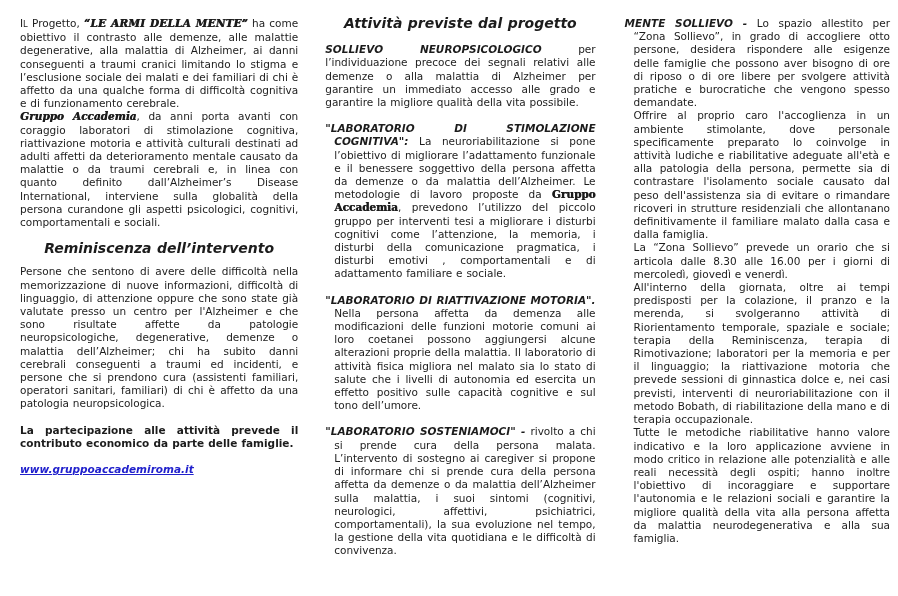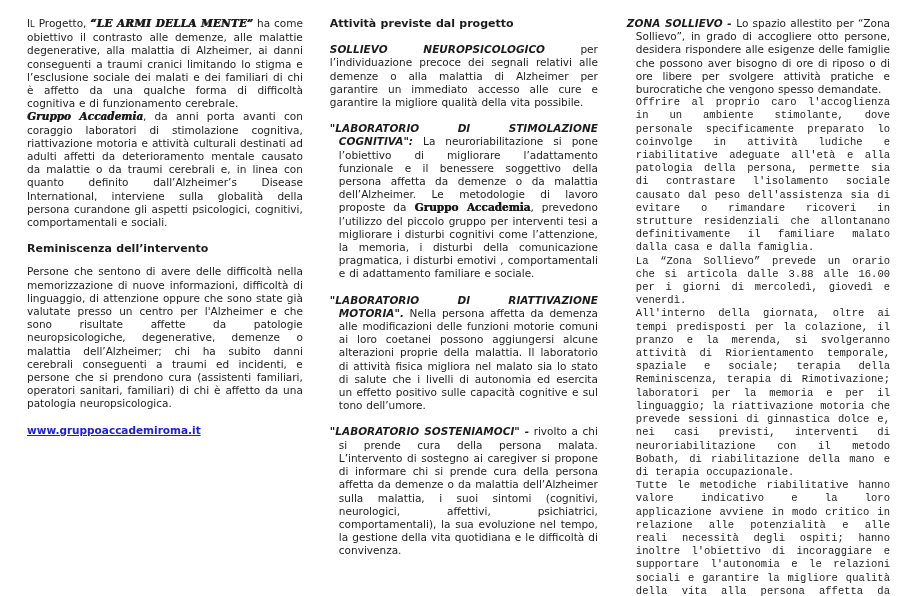--- a/index.html
+++ b/index.html
@@ -11,57 +11,59 @@
     width: 898px;
     height: 596px;
     overflow: hidden;
     font-family: "DejaVu Sans", "Liberation Sans", sans-serif;
     color: #1c1c1c;
   }
   .page {
     box-sizing: border-box;
     width: 898px;
     height: 457px;
-    padding: 17px 8px 0 27px;
+    padding: 17px 8px 0 20px;
     display: flex;
     background: #ffffff;
   }
   .col { display: block; }
   .col-left  { width: 282px; }
   .col-mid   { width: 274px; margin-left: 27px; }
   .col-right { width: 269px; margin-left: 29px; }
 
   .blk {
     margin: 0;
     font-size: 10.5px;
     line-height: 13.2px;
     text-align: justify;
     word-spacing: 0.5px;
   }
   .blk-heading {
     font-weight: bold;
-    font-size: 11px;
-    text-align: left;
+    font-style: italic;
+    font-size: 14px;
+    text-align: center;
     margin-bottom: 10px;
   }
   .blk-heading.spaced { margin-top: 25px; }
   .blk-bold { font-weight: bold; }
   .blk-bolditalic { font-weight: bold; font-style: italic; }
   .blk-bold.spaced, .blk-bolditalic.spaced { margin-top: 16px; }
   .blk.spaced { margin-top: 13px; }
   .blk-link {
     font-weight: bold;
+    font-style: italic;
     text-decoration: underline;
     text-align: left;
     cursor: pointer;
   }
   .blk-link.spaced { margin-top: 13px; }
 
   .ind-hang { padding-left: 9px; text-indent: -9px; }
-  .ind-cont { padding-left: 9px; font-family: Liberation Mono, monospace; }
+  .ind-cont { padding-left: 9px; }
 
   .seg-bi { font-weight: bold; font-style: italic; }
   .seg-title {
     font-family: "DejaVu Serif", "Liberation Serif", serif;
     font-weight: bold;
     font-style: italic;
     text-shadow: 0.6px 0 0 currentColor;
     letter-spacing: 0.2px;
   }
   .seg-brand {
@@ -79,29 +81,30 @@
 </style>
 </head>
 <body style="color: rgb(28, 28, 28); background: rgb(255, 255, 255);">
 
 <div class="page">
   <div class="col col-left">
       <div class="blk blk-body"><span>I</span><span class="seg-sc">L</span><span> Progetto, </span><span class="seg-title">“LE ARMI DELLA MENTE”</span><span> ha come obiettivo il contrasto alle demenze, alle malattie degenerative, alla malattia di Alzheimer, ai danni conseguenti a traumi cranici limitando lo stigma e l’esclusione sociale dei malati e dei familiari di chi è affetto da una qualche forma di difficoltà cognitiva e di funzionamento cerebrale.</span></div>
       <div class="blk blk-body"><span class="seg-brand-i">Gruppo Accademia</span><span>, da anni porta avanti con coraggio laboratori di stimolazione cognitiva, riattivazione motoria e attività culturali destinati ad adulti affetti da deterioramento mentale causato da malattie o da traumi cerebrali e, in linea con quanto definito dall’Alzheimer’s Disease International, interviene sulla globalità della persona curandone gli aspetti psicologici, cognitivi, comportamentali e sociali.</span></div>
       <div class="blk blk-heading spaced"><span>Reminiscenza dell’intervento</span></div>
       <div class="blk blk-body"><span>Persone che sentono di avere delle difficoltà nella memorizzazione di nuove informazioni, difficoltà di linguaggio, di attenzione oppure che sono state già valutate presso un centro per l'Alzheimer e che sono risultate affette da patologie neuropsicologiche, degenerative, demenze o malattia dell’Alzheimer; chi ha subito danni cerebrali conseguenti a traumi ed incidenti, e persone che si prendono cura (assistenti familiari, operatori sanitari, familiari) di chi è affetto da una patologia neuropsicologica.</span></div>
+      <div class="blk blk-bold spaced"><span>La partecipazione alle attività prevede il contributo economico da parte delle famiglie.</span></div>
       <div class="blk blk-link spaced" style="color: rgb(33, 33, 204);"><span>www.gruppoaccademiroma.it</span></div>
     </div>
   <div class="col col-mid">
       <div class="blk blk-heading"><span>Attività previste dal progetto</span></div>
-      <div class="blk blk-body spaced"><span class="seg-bi">SOLLIEVO NEUROPSICOLOGICO</span><span> per l’individuazione precoce dei segnali relativi alle demenze o alla malattia di Alzheimer per garantire un immediato accesso alle cure e garantire la migliore qualità della vita possibile.</span></div>
+      <div class="blk blk-body spaced"><span class="seg-bi">SOLLIEVO NEUROPSICOLOGICO</span><span> per l’individuazione precoce dei segnali relativi alle demenze o alla malattia di Alzheimer per garantire un immediato accesso alle grado e garantire la migliore qualità della vita possibile.</span></div>
       <div class="blk blk-body ind-hang spaced"><span class="seg-bi">"LABORATORIO DI STIMOLAZIONE COGNITIVA":</span><span> La neuroriabilitazione si pone l’obiettivo di migliorare l’adattamento funzionale e il benessere soggettivo della persona affetta da demenze o da malattia dell’Alzheimer. Le metodologie di lavoro proposte da </span><span class="seg-brand">Gruppo Accademia</span><span>, prevedono l’utilizzo del piccolo gruppo per interventi tesi a migliorare i disturbi cognitivi come l’attenzione, la memoria, i disturbi della comunicazione pragmatica, i disturbi emotivi , comportamentali e di adattamento familiare e sociale.</span></div>
       <div class="blk blk-body ind-hang spaced"><span class="seg-bi">"LABORATORIO DI RIATTIVAZIONE MOTORIA".</span><span> Nella persona affetta da demenza alle modificazioni delle funzioni motorie comuni ai loro coetanei possono aggiungersi alcune alterazioni proprie della malattia. Il laboratorio di attività fisica migliora nel malato sia lo stato di salute che i livelli di autonomia ed esercita un effetto positivo sulle capacità cognitive e sul tono dell’umore.</span></div>
       <div class="blk blk-body ind-hang spaced"><span class="seg-bi">"LABORATORIO SOSTENIAMOCI" -</span><span> rivolto a chi si prende cura della persona malata. L’intervento di sostegno ai caregiver si propone di informare chi si prende cura della persona affetta da demenze o da malattia dell’Alzheimer sulla malattia, i suoi sintomi (cognitivi, neurologici, affettivi, psichiatrici, comportamentali), la sua evoluzione nel tempo, la gestione della vita quotidiana e le difficoltà di convivenza.</span></div>
     </div>
   <div class="col col-right">
-      <div class="blk blk-body ind-hang"><span class="seg-bi">ZONA SOLLIEVO - </span><span>Lo spazio allestito per “Zona Sollievo”, in grado di accogliere otto persone,  desidera rispondere alle esigenze delle famiglie che possono aver bisogno di ore di riposo o di ore libere per svolgere attività pratiche e burocratiche che vengono spesso  demandate.</span></div>
+      <div class="blk blk-body ind-hang"><span class="seg-bi">MENTE SOLLIEVO - </span><span>Lo spazio allestito per “Zona Sollievo”, in grado di accogliere otto persone,  desidera rispondere alle esigenze delle famiglie che possono aver bisogno di ore di riposo o di ore libere per svolgere attività pratiche e burocratiche che vengono spesso  demandate.</span></div>
       <div class="blk blk-body ind-cont"><span>Offrire al proprio caro l'accoglienza in un ambiente stimolante,  dove personale specificamente preparato lo coinvolge  in attività ludiche e riabilitative adeguate all'età e alla patologia della persona, permette sia di  contrastare l'isolamento sociale causato dal peso dell'assistenza  sia di evitare  o rimandare ricoveri in strutture residenziali che allontanano definitivamente il familiare malato dalla casa e dalla famiglia.</span></div>
-      <div class="blk blk-body ind-cont"><span>La “Zona Sollievo” prevede un orario che si articola dalle 3.88 alle 16.00 per i giorni di mercoledì, giovedì e venerdì.</span></div>
+      <div class="blk blk-body ind-cont"><span>La “Zona Sollievo” prevede un orario che si articola dalle 8.30 alle 16.00 per i giorni di mercoledì, giovedì e venerdì.</span></div>
       <div class="blk blk-body ind-cont"><span>All'interno della giornata, oltre ai tempi predisposti per la colazione, il pranzo e la merenda, si svolgeranno attività di Riorientamento temporale, spaziale e sociale; terapia della Reminiscenza, terapia di Rimotivazione; laboratori per la memoria e per il linguaggio; la riattivazione motoria che prevede  sessioni di ginnastica dolce e, nei casi  previsti, interventi di neuroriabilitazione con il metodo Bobath, di riabilitazione della mano e di terapia occupazionale.</span></div>
       <div class="blk blk-body ind-cont"><span>Tutte le metodiche riabilitative hanno valore indicativo e la loro applicazione avviene in modo critico in relazione alle potenzialità e alle reali necessità degli ospiti; hanno inoltre l'obiettivo di incoraggiare e supportare l'autonomia e le relazioni sociali e garantire la migliore qualità della vita alla persona affetta da malattia neurodegenerativa e alla sua famiglia.</span></div>
     </div>
 </div>
 
 </body></html>

